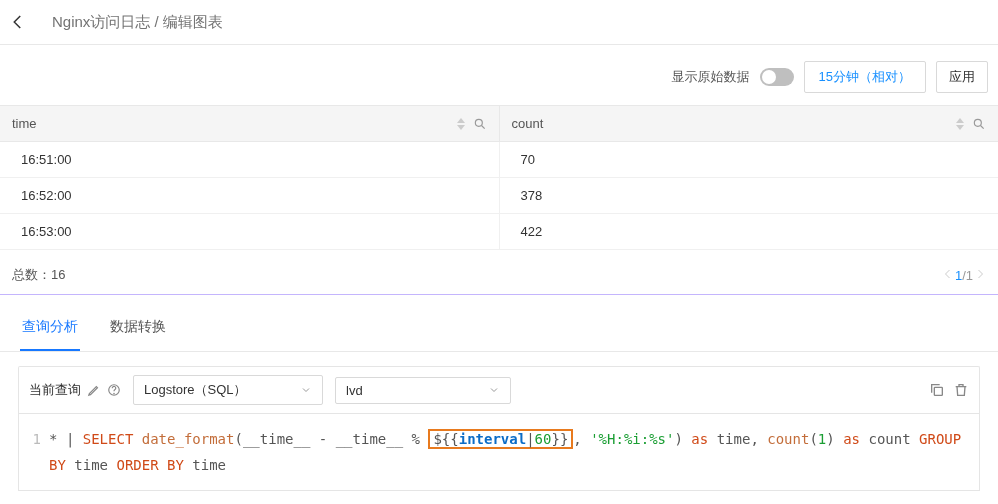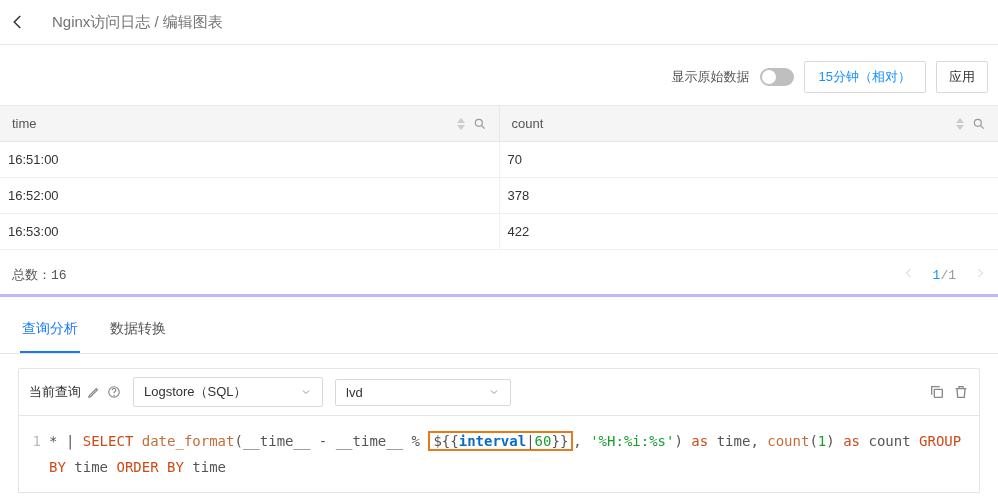--- a/index.html
+++ b/index.html
@@ -19,25 +19,25 @@
 .table-head { display: flex; background: #f5f5f5; border-top: 1px solid #e8e8e8; border-bottom: 1px solid #e8e8e8; }
 .th { flex: 1; padding: 10px 12px; display: flex; align-items: center; justify-content: space-between; border-right: 1px solid #e8e8e8; color: #555; font-size: 13px; }
 .th:last-child { border-right: none; }
 .th-actions { display: flex; align-items: center; gap: 6px; color: #999; }
 .sort-icon { width: 10px; display: inline-flex; flex-direction: column; line-height: 0; }
 .sort-icon svg { width: 8px; height: 6px; }
 .search-mini { width: 14px; height: 14px; }
 
 .table-body { height: 114px; overflow: hidden; }
 .tr { display: flex; border-bottom: 1px solid #f0f0f0; }
-.td { flex: 1; padding: 10px 8px; border-right: 1px solid #f0f0f0; color: #333; font-size: 13px; }
+.td { flex: 1; padding: 10px 21px; border-right: 1px solid #f0f0f0; color: #333; font-size: 13px; }
 .td:last-child { border-right: none; }
 
-.table-footer { display: flex; justify-content: space-between; align-items: center; padding: 10px 12px; color: #555; font-size: 13px; border-bottom: 3px solid #c4b5fd; font-family: Liberation Mono, monospace; }
-.pager { display: flex; align-items: center; gap: 18px; color: #999; }
+.table-footer { display: flex; justify-content: space-between; align-items: center; padding: 10px 12px; color: #555; font-size: 13px; border-bottom: 1px solid #c4b5fd; }
+.pager { display: flex; align-items: center; gap: 1px; color: #999; }
 .pager .pagecur { color: #1890ff; }
 
 .tabs { display: flex; gap: 28px; padding: 0 20px; margin-top: 10px; border-bottom: 1px solid #e8e8e8; }
 .tab { padding: 13px 2px; font-size: 14px; color: #555; cursor: pointer; }
 .tab.active { color: #1778ff; border-bottom: 2px solid #1778ff; font-weight: 500; }
 
 .query-panel { padding: 14px 18px 0; }
 .query-bar { display: flex; align-items: center; gap: 12px; border: 1px solid #e5e5e5; border-bottom: none; padding: 8px 10px; border-radius: 2px 2px 0 0; }
 .query-label { font-size: 13px; color: #333; display: flex; align-items: center; gap: 6px; }
 .mini-icon { color: #888; width: 14px; height: 14px; }

